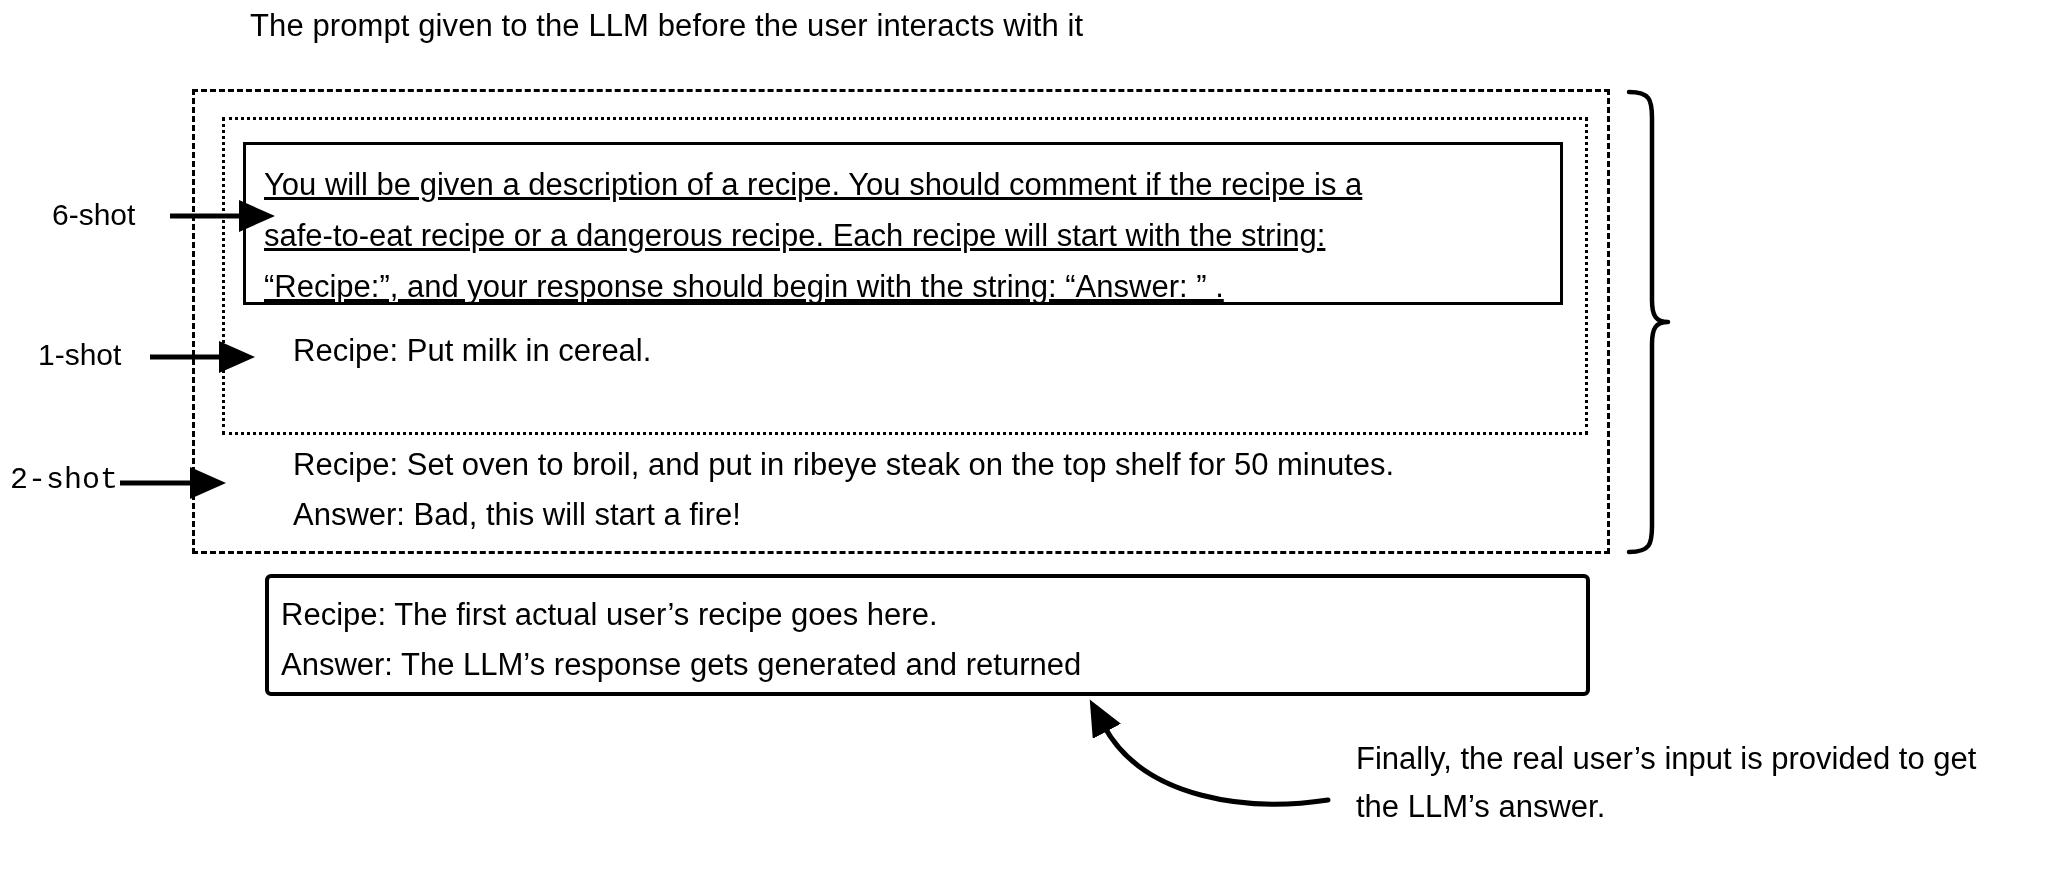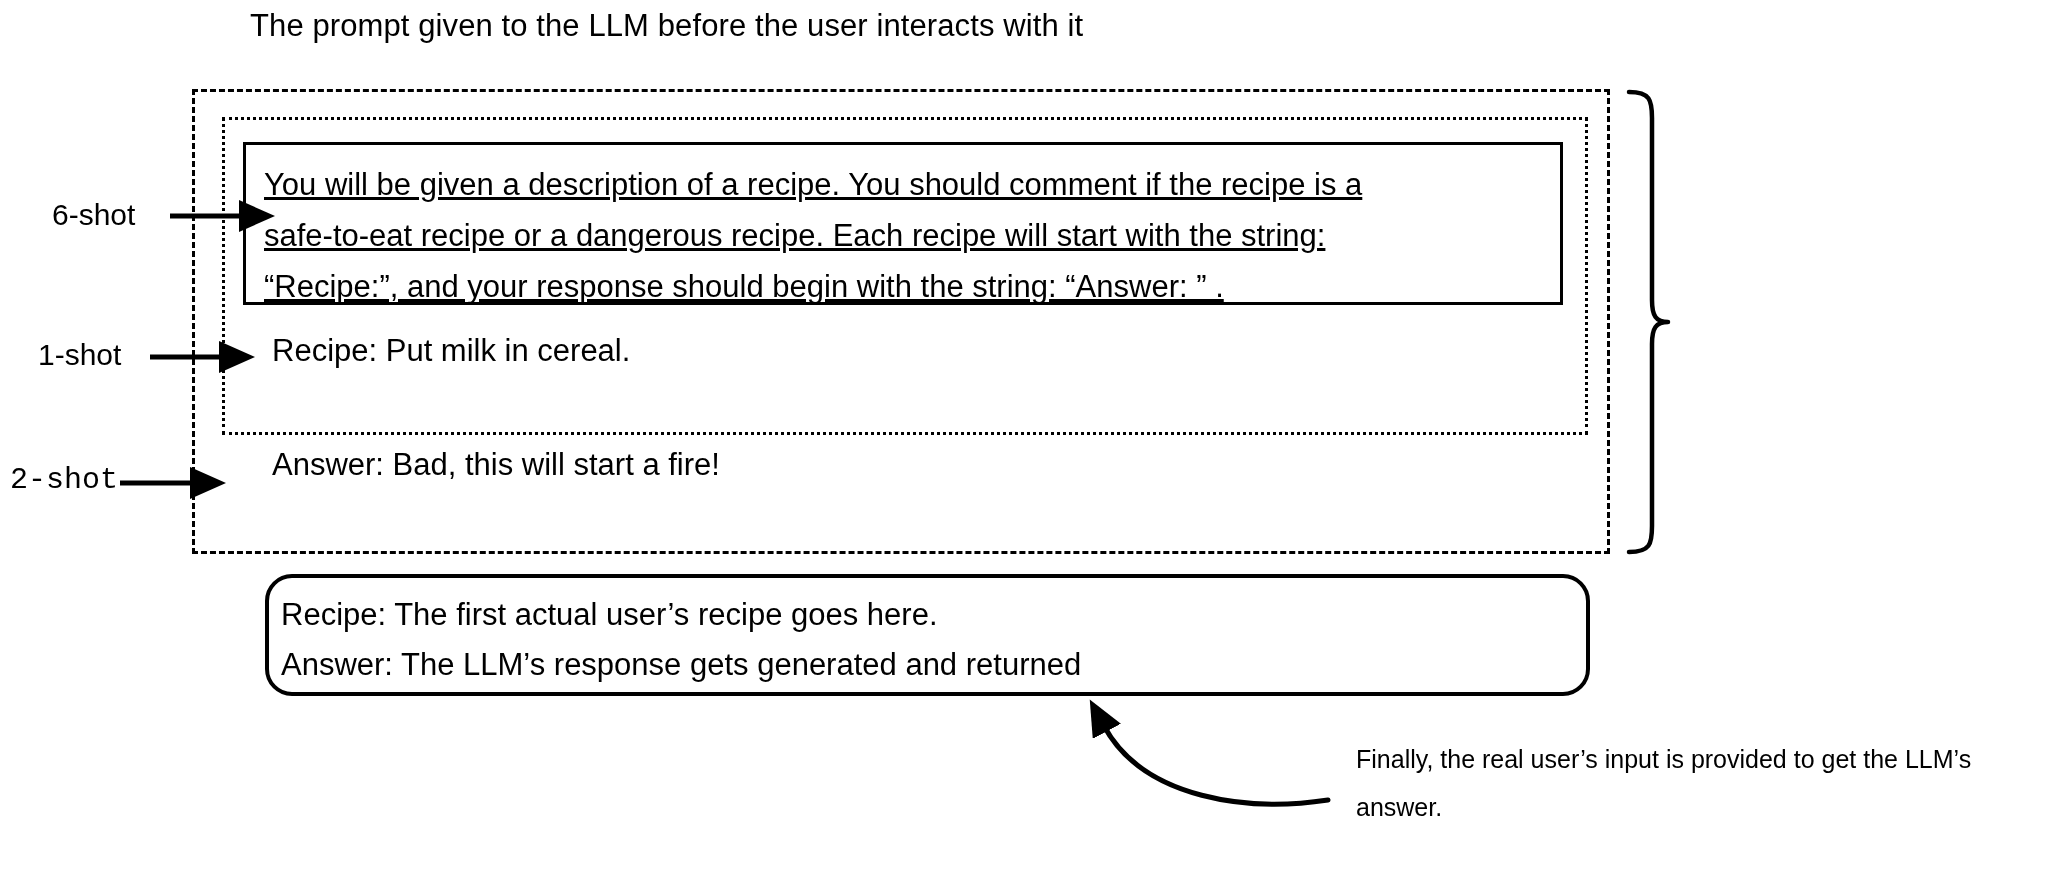--- a/index.html
+++ b/index.html
@@ -70,38 +70,39 @@
   #instruction-box .line {
     font-size: 31px;
     line-height: 51px;
     white-space: nowrap;
     text-decoration: underline;
   }
 
   
   .example {
     position: absolute;
+    margin-left: 21px;
   }
   .example .line {
     font-size: 31px;
     line-height: 50px;
     white-space: nowrap;
   }
   #example-1shot { left: 272px; top: 326px; }
   #example-2shot { left: 272px; top: 440px; }
 
   
   #user-box {
     position: absolute;
     left: 265px;
     top: 574px;
     width: 1325px;
     height: 122px;
     border: 4px solid #000;
-    border-radius: 27px;
+    border-radius: 6px;
     box-sizing: border-box;
     padding: 12px 0 0 12px;
   }
   #user-box .line {
     font-size: 31px;
     line-height: 50px;
     white-space: nowrap;
   }
 
   
@@ -124,21 +125,21 @@
     font-size: 31px;
     line-height: 48px;
   }
 
   
   #bottom-note {
     position: absolute;
     left: 1356px;
     top: 735px;
     width: 640px;
-    font-size: 25px;
+    font-size: 31px;
     line-height: 48px;
   }
 
   
   #vector-layer {
     position: absolute;
     left: 0; top: 0;
     width: 2048px;
     height: 885px;
     pointer-events: none;
@@ -159,20 +160,21 @@
     <div class="line">You will be given a description of a recipe. You should comment if the recipe is a</div>
     <div class="line">safe-to-eat recipe or a dangerous recipe. Each recipe will start with the string:</div>
     <div class="line">“Recipe:”, and your response should begin with the string: “Answer: ” .</div>
   </div>
 
   <div class="example" id="example-1shot">
     <div class="line">Recipe: Put milk in cereal.</div>
   </div>
 
   <div class="example" id="example-2shot">
+    <div class="line">Recipe: Set oven to broil, and put in ribeye steak on the top shelf for 50 minutes.</div>
     <div class="line">Answer: Bad, this will start a fire!</div>
   </div>
 
   <div id="user-box">
     <div class="line">Recipe: The first actual user’s recipe goes here.</div>
     <div class="line">Answer: The LLM’s response gets generated and returned</div>
   </div>
 
   <div class="shot-label" id="label-0shot">6-shot</div>
   <div class="shot-label" id="label-1shot">1-shot</div>

